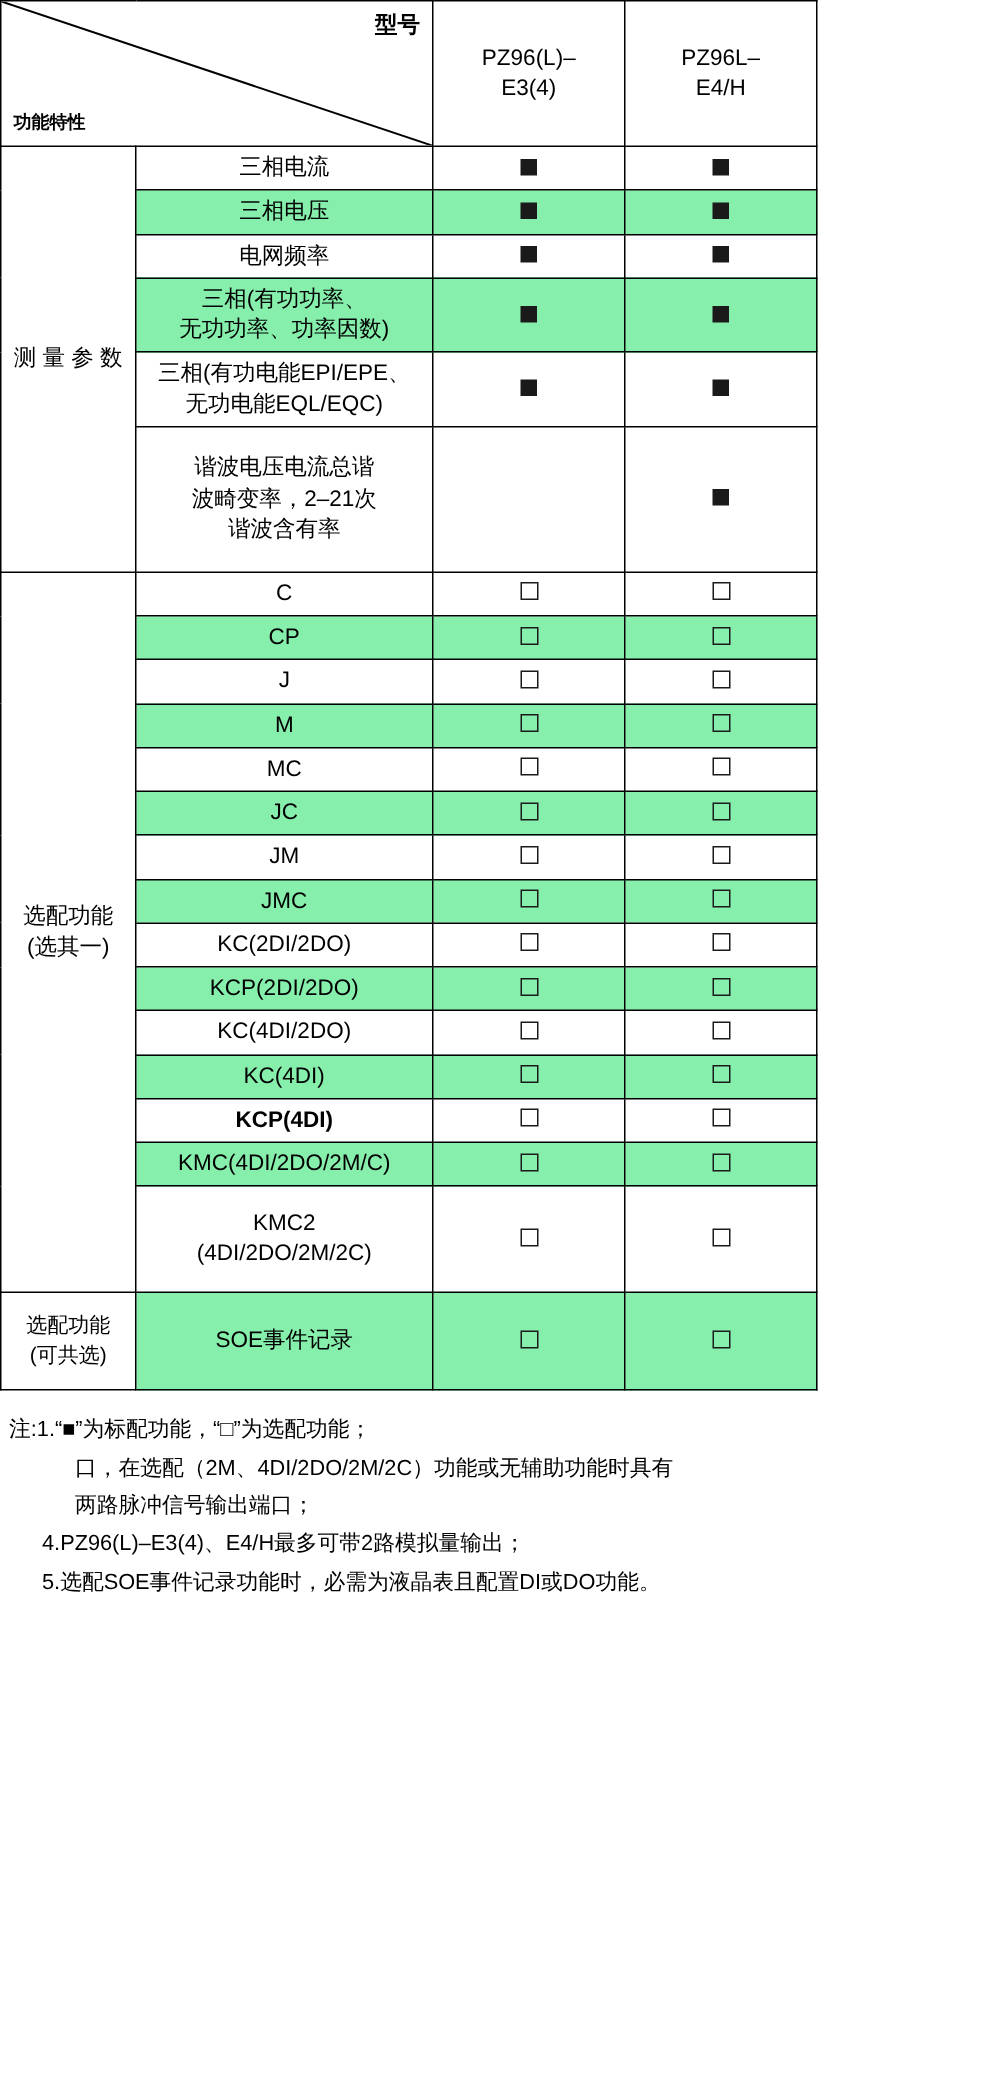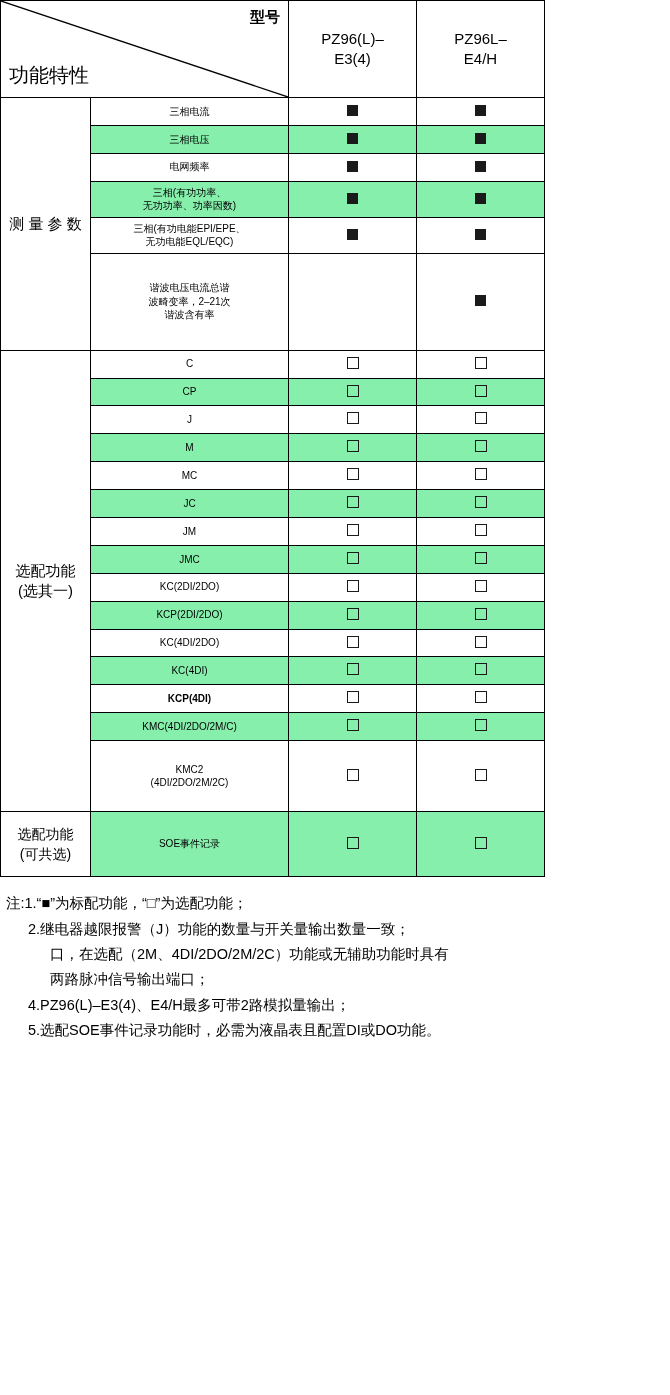--- a/index.html
+++ b/index.html
@@ -55,31 +55,31 @@
     right: 8px;
     top: 6px;
     font-size: 15px;
     font-weight: bold;
     white-space: nowrap;
   }
   .corner .lbl-func {
     position: absolute;
     left: 8px;
     bottom: 8px;
-    font-size: 20px;
-    font-weight: normal;
+    font-size: 12px;
+    font-weight: bold;
     white-space: nowrap;
   }
   .hdr-model {
     font-size: 15px;
     height: 88px;
     font-weight: normal;
   }
   .rowtitle {
-    font-size: 10px;
+    font-size: 15px;
     line-height: 1.45;
   }
   .vert-label {
     font-size: 15px;
     line-height: 1.9;
     letter-spacing: 0;
   }
   .shaded { background: #86efac; }
   .mark {
     font-size: 14px;
@@ -316,20 +316,19 @@
         </td>
         <td class="mark shaded"><span class="empty-sq"></span></td>
         <td class="mark shaded"><span class="empty-sq"></span></td>
       </tr>
 
     </tbody>
   </table>
 
   <div class="notes">
     <span class="note note-1">注:1.“■”为标配功能，“□”为选配功能；</span>
-    <span class="note note-n">2.继电器越限报警（J）功能的数量与开关量输出数量一致；</span>
     <span class="note note-cont">口，在选配（2M、4DI/2DO/2M/2C）功能或无辅助功能时具有</span>
     <span class="note note-cont">两路脉冲信号输出端口；</span>
     <span class="note note-n">4.PZ96(L)–E3(4)、E4/H最多可带2路模拟量输出；</span>
     <span class="note note-n">5.选配SOE事件记录功能时，必需为液晶表且配置DI或DO功能。</span>
   </div>
 
 </div>
 
 </body></html>

